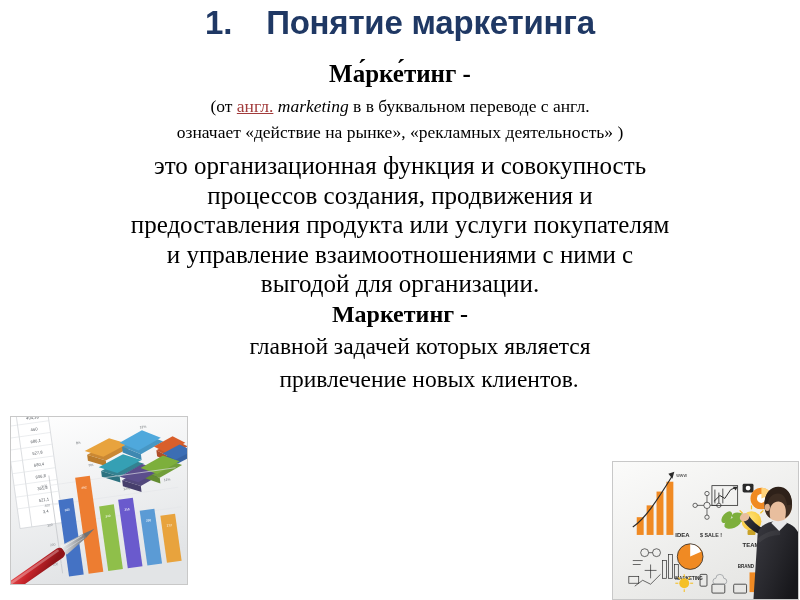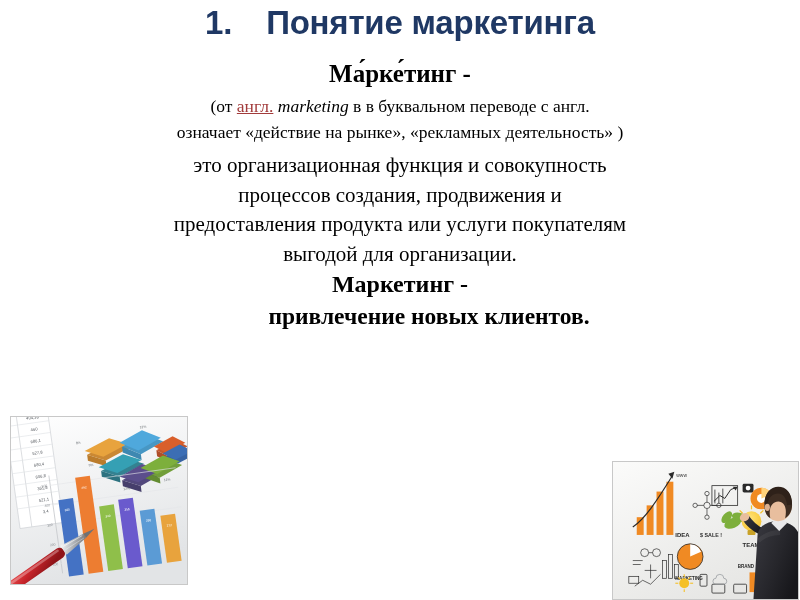--- a/index.html
+++ b/index.html
@@ -62,37 +62,37 @@
   .etym {
     font-size: 17.5px;
     line-height: 26px;
   }
   .etym .ital { font-style: italic; }
   .etym .src-link {
     color: #A23B3B;
     text-decoration: underline;
   }
   .definition {
-    font-size: 21px;
+    font-size: 25px;
     line-height: 29.5px;
     margin-top: 6px;
   }
   .lead2 {
     font-size: 24px;
     line-height: 31px;
     font-weight: bold;
     margin-top: 0;
   }
   .definition2 {
     font-size: 23.5px;
     line-height: 33px;
   }
   .definition2 .ln { display: block; }
   .ln-indent1 { padding-left: 40px; }
-  .ln-indent2 { padding-left: 58px; font-weight: bold; }
+  .ln-indent2 { padding-left: 58px; }
 
   
   .photo {
     position: absolute;
     overflow: hidden;
     background: #f2f2f2;
     border: 1px solid #c8c8c8;
     box-sizing: border-box;
   }
   .photo-charts {
@@ -124,26 +124,28 @@
 
     <div class="etym">
       <span class="ln"><span>(от </span><a class="src-link" href="#">англ.</a><span class="ital"> marketing</span><span> в в буквальном переводе с англ.</span></span>
       <span class="ln">означает «действие на рынке», «рекламных деятельность» )</span>
     </div>
 
     <div class="definition">
       <span class="ln">это организационная функция и совокупность</span>
       <span class="ln">процессов создания, продвижения и</span>
       <span class="ln">предоставления продукта или услуги покупателям</span>
+      <span class="ln">и управление взаимоотношениями с ними с</span>
       <span class="ln">выгодой для организации.</span>
     </div>
 
     <div class="lead2">Маркетинг -</div>
 
     <div class="definition2">
+      <span class="ln ln-indent1">главной задачей которых является</span>
       <span class="ln ln-indent2">привлечение новых клиентов.</span>
     </div>
   </div>
 
   <div class="photo photo-charts">
     <svg viewBox="0 0 178 169" preserveAspectRatio="none">
       <defs>
         <linearGradient id="paperG" x1="0" y1="0" x2="0.3" y2="1">
           <stop offset="0" stop-color="#ffffff"></stop>
           <stop offset="1" stop-color="#e2e4e6"></stop>

